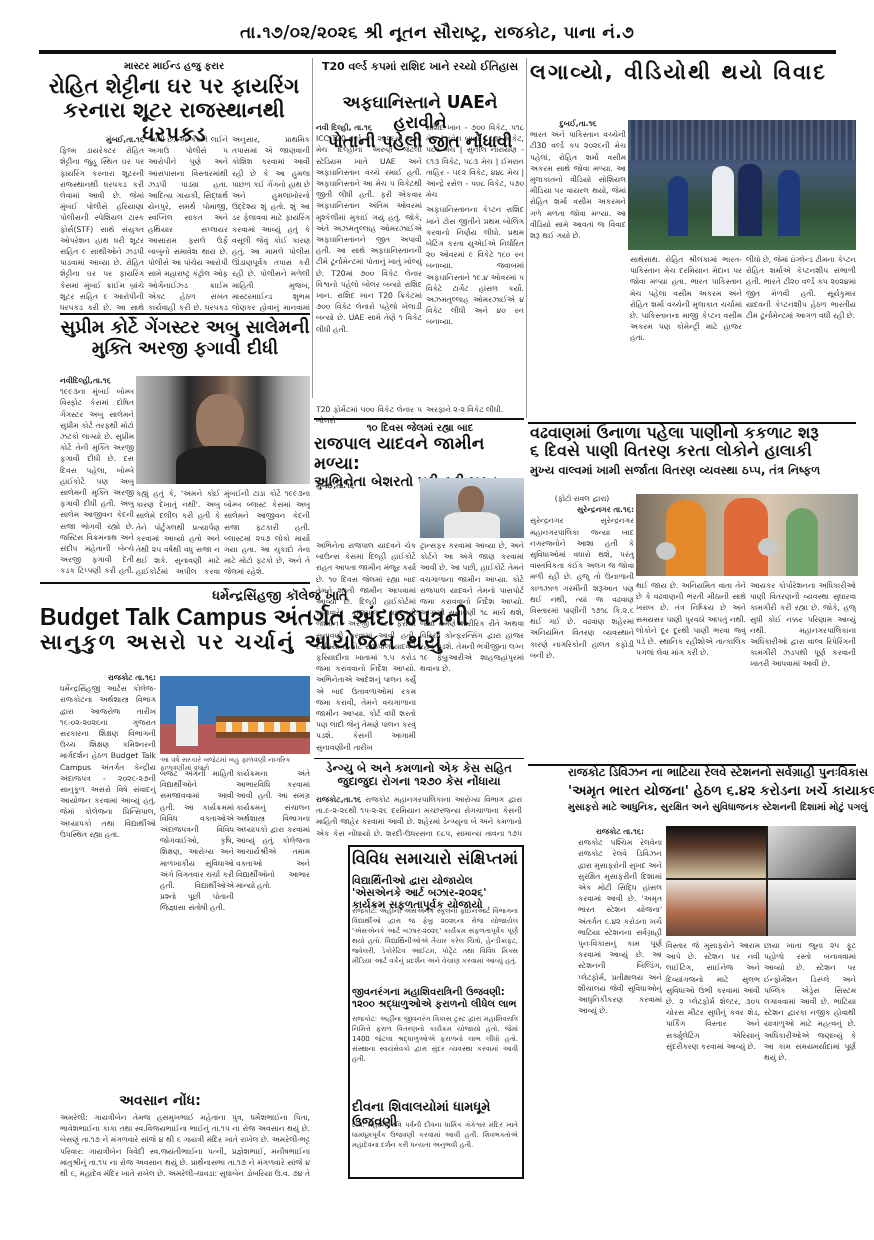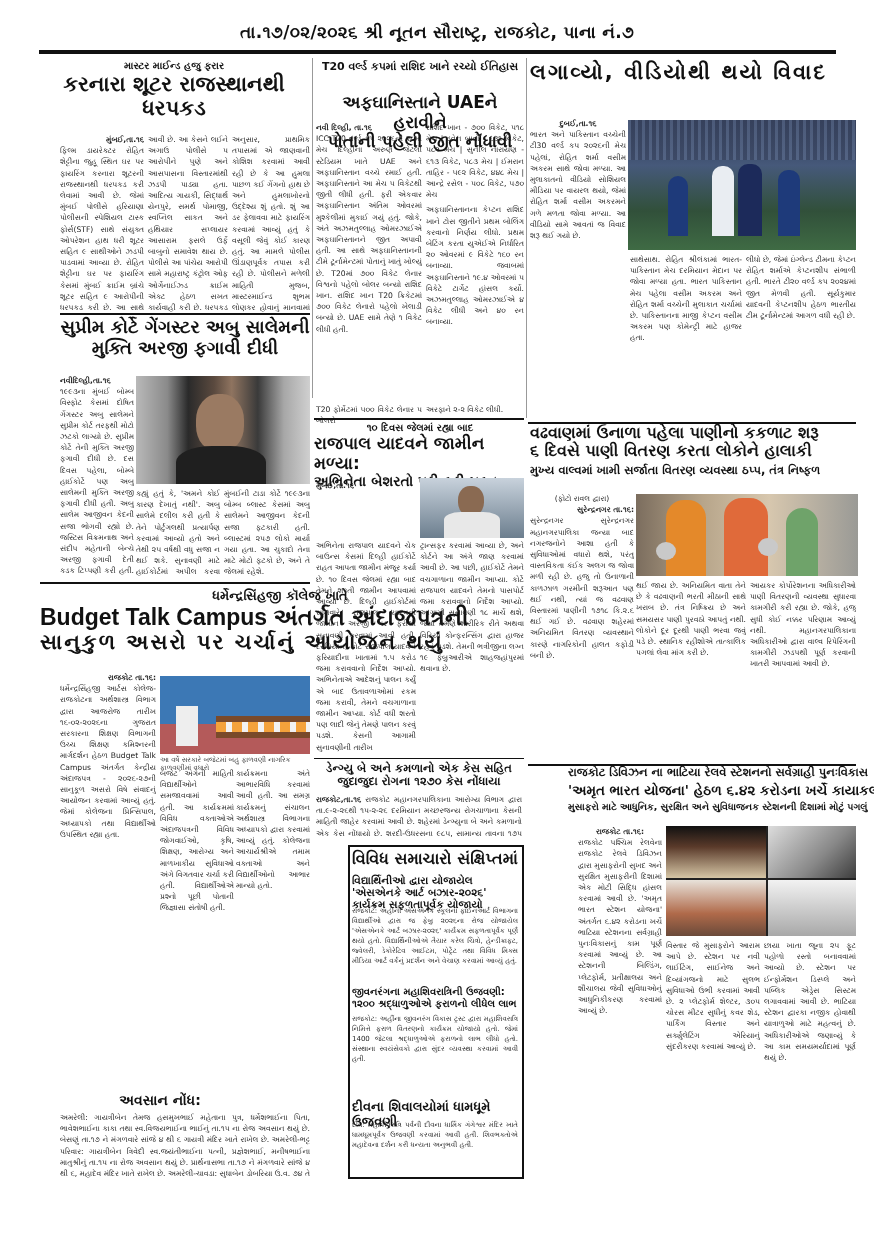--- a/index.html
+++ b/index.html
@@ -19,20 +19,21 @@
   .dateline{font-weight:bold;}
 </style>
 </head>
 <body>
 
 <div class="abs masthead">તા.૧૭/૦૨/૨૦૨૬ શ્રી નૂતન સૌરાષ્ટ્ર, રાજકોટ, પાના નં.૭</div>
 <div class="abs rule-thick"></div>
 
 <div class="abs" style="left:40px;top:60px;width:268px;">
   <div class="kicker" style="font-size:10px;">માસ્ટર માઈન્ડ હજુ ફરાર</div>
+  <div class="hl" style="font-size:21px;margin-top:2px;">રોહિત શેટ્ટીના ઘર પર ફાયરિંગ</div>
   <div class="hl" style="font-size:21px;">કરનારા શૂટર રાજસ્થાનથી ધરપકડ</div>
 </div>
 <div class="col body" style="left:60px;top:134px;width:84px;height:178px;">
   <div style="text-align:right;" class="dateline">મુંબઈ,તા.૧૬</div>
   <div>ફિલ્મ ડાયરેક્ટર રોહિત શેટ્ટીના જુહૂ સ્થિત ઘર પર ફાયરિંગ કરનારા શૂટરની રાજસ્થાનથી ધરપકડ કરી લેવામાં આવી છે. જેમાં મુંબઈ પોલીસે હરિયાણા પોલીસની સ્પેશિયલ ટાસ્ક ફોર્સ(STF) સાથે સંયુક્ત ઓપરેશન હાથ ધરી શૂટર સહિત ૯ સાથીઓને ઝડપી પાડવામાં આવ્યા છે. રોહિત શેટ્ટીના ઘર પર ફાયરિંગ કેસમાં મુંબઈ ક્રાઈમ બ્રાંચે શૂટર સહિત ૯ આરોપીની ધરપકડ કરી છે. આ સાથે પોલીસે ઉત્તર પ્રદેશમાંથી પણ કેટલાક લોકોની ધરપકડ કરી છે. આ મામલે અત્યાર સુધીમાં ૧૧ લોકોની ધરપકડ કરવામાં</div>
 </div>
 <div class="col body" style="left:148px;top:134px;width:80px;height:178px;">
   <div>આવી છે. આ કેસને લઈને અગાઉ પોલીસે ૫ આરોપીને પુણે અને આસપાસના વિસ્તારમાંથી ઝડપી પાડ્યા હતા. આદિત્ય ગાયકી, સિદ્ધાર્થ યેનપુરે, સમર્થ પોમાજી, સ્વપ્નિલ સાકત અને હથિયાર સપ્લાયર આસારામ ફસલે ઉર્ફે બાબુનો સમાવેશ થાય છે. પોલીસે આ પાંચેય આરોપી સામે મહારાષ્ટ્ર કંટ્રોલ ઓફ ઓર્ગેનાઈઝ્ડ ક્રાઈમ એક્ટ હેઠળ સખત કાર્યવાહી કરી છે. ધરપકડ કરાયેલા શૂટરને ટ્રાન્ઝિટ રિમાન્ડ પર મુંબઈ લાવવામાં આવશે. પોલીસ</div>
 </div>
 <div class="col body" style="left:232px;top:134px;width:78px;height:178px;">
@@ -72,21 +73,21 @@
 <div class="photo" style="left:160px;top:676px;width:150px;height:78px;background:#3c78b5;">
   <div style="position:absolute;left:0;top:48px;width:150px;height:30px;background:#b45a5a;"></div>
   <div style="position:absolute;left:56px;top:40px;width:94px;height:22px;background:#7a4a2a;"></div>
   <div style="position:absolute;left:56px;top:46px;width:94px;height:10px;background:repeating-linear-gradient(90deg,#f4a23b 0 10px,#f2f2f2 10px 16px);"></div>
   <div style="position:absolute;left:16px;top:30px;width:22px;height:40px;background:#eee;"></div>
 </div>
 <div class="abs caption" style="left:160px;top:756px;width:150px;">આ વર્ષે સરકારે બજેટમાં બહુ ફાળવણી નાગરિક ફાળવણીમાં વધારો</div>
 <div class="col body" style="left:160px;top:768px;width:74px;height:340px;">
   <div>બજેટ અંગેની માહિતી વિદ્યાર્થીઓને સમજાવવામાં આવી હતી. આ કાર્યક્રમમાં વિવિધ વક્તાઓએ અંદાજપત્રની વિવિધ જોગવાઈઓ, કૃષિ, શિક્ષણ, આરોગ્ય અને માળખાકીય સુવિધાઓ અંગે વિગતવાર ચર્ચા કરી હતી. વિદ્યાર્થીઓએ પ્રશ્નો પૂછી પોતાની જિજ્ઞાસા સંતોષી હતી.</div>
 </div>
-<div class="col body" style="left:236px;top:768px;width:74px;height:340px;">
+<div class="col body" style="left:236px;top:768px;width:74px;height:340px;font-family:Liberation Serif, serif;">
   <div>કાર્યક્રમના અંતે આભારવિધિ કરવામાં આવી હતી. આ સમગ્ર કાર્યક્રમનું સંચાલન અર્થશાસ્ત્ર વિભાગના અધ્યાપકો દ્વારા કરવામાં આવ્યું હતું. કોલેજના આચાર્યશ્રીએ તમામ વક્તાઓ અને વિદ્યાર્થીઓનો આભાર માન્યો હતો.</div>
 </div>
 
 <div class="abs hl" style="left:60px;top:1092px;width:200px;font-size:14px;">અવસાન નોંધ:</div>
 <div class="col body" style="left:60px;top:1112px;width:250px;height:68px;">
   <div>અમરેલી: ગાયત્રીબેન તેમજ હસમુખભાઈ મહેતાના પુત્ર, ધર્મેશભાઈના પિતા, ભાવેશભાઈના કાકા તથા સ્વ.વિજયભાઈના ભાઈનું તા.૧૫ ના રોજ અવસાન થયું છે. બેસણું તા.૧૭ ને મંગળવારે સાંજે ૪ થી ૬ ગાયત્રી મંદિર ખાતે રાખેલ છે. અમરેલી-ભટ્ટ પરિવાર: ગાયત્રીબેન ત્રિવેદી સ્વ.જયંતીભાઈના પત્ની, પ્રજ્ઞેશભાઈ, મનીષભાઈના માતુશ્રીનું તા.૧૫ ના રોજ અવસાન થયું છે. પ્રાર્થનાસભા તા.૧૭ ને મંગળવારે સાંજે ૪ થી ૬, મહાદેવ મંદિર ખાતે રાખેલ છે. અમરેલી-ચાવડા: સુધાબેન ડોબરિયા ઉ.વ. ૭૪ તે હસમુખભાઈ જાદવભાઈ ડોબરિયાના પત્ની, પ્રદીપભાઈ, અશ્વિનભાઈના માતુશ્રી, મનીષ ઢોલરિયાના સાસુનું તા. ૧૫/૨/૨૬ના રોજ ટૂંકી બીમારી બાદ અવસાન થયું છે.</div>
 </div>
 
 <div class="vr" style="left:312px;top:58px;height:340px;"></div>
 <div class="abs" style="left:314px;top:60px;width:212px;">

